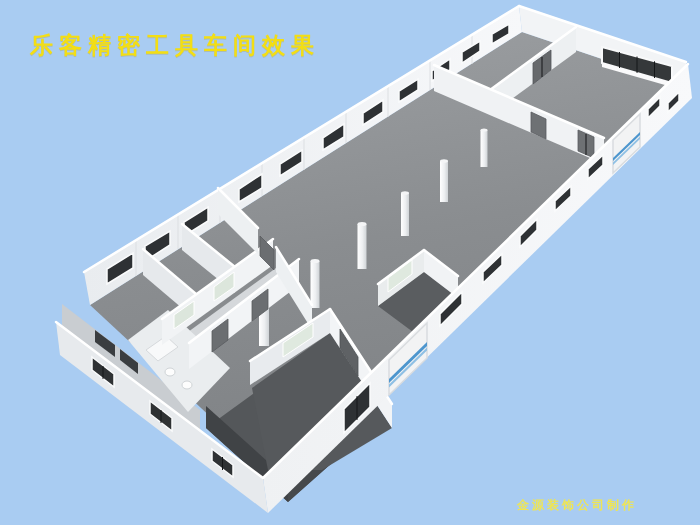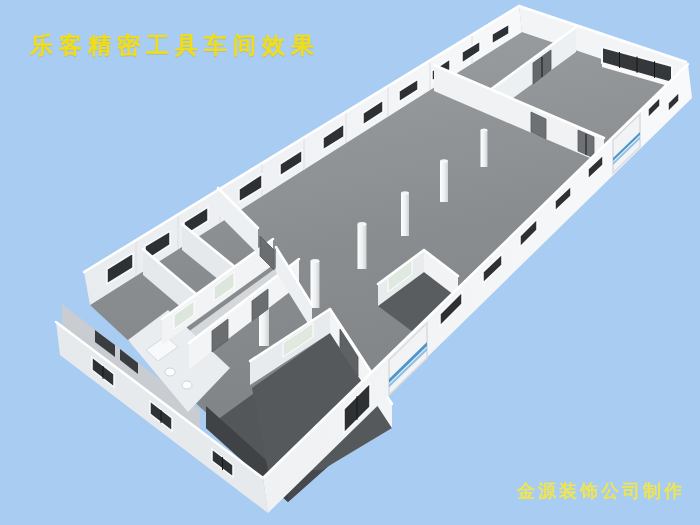--- a/index.html
+++ b/index.html
@@ -2,21 +2,21 @@
 <html><head>
 <meta charset="utf-8">
 <style>
   html,body{margin:0;padding:0;}
   #stage{position:relative;width:700px;height:525px;overflow:hidden;
          font-family:Liberation Sans, sans-serif;background:#0369a1;}
   #stage svg{position:absolute;left:0;top:0;}
   .caption{position:absolute;white-space:nowrap;font-weight:bold;}
   #title-text{left:30px;top:30px;font-size:23px;letter-spacing:6px;color:#F3DE14;
               text-shadow:0 1px 0 rgba(180,140,0,.25);}
-  #credit-text{left:517px;top:479px;font-size:18px;letter-spacing:3px;color:#EFE553;font-weight:bold;}
+  #credit-text{left:517px;top:497px;font-size:12px;letter-spacing:3px;color:#EFE553;font-weight:bold;}
   .cap{stroke:#ffffff;stroke-width:2.5;stroke-linecap:round;fill:none;}
   .seam{stroke:#dcdfe2;stroke-width:1;fill:none;}
   .winframe{stroke:#fafbfc;stroke-width:1.5;}
   .divider{stroke:#141618;stroke-width:1;}
 </style>
 </head>
 <body>
 
 <div id="stage">
 <svg width="700" height="525" viewBox="0 0 700 525">

